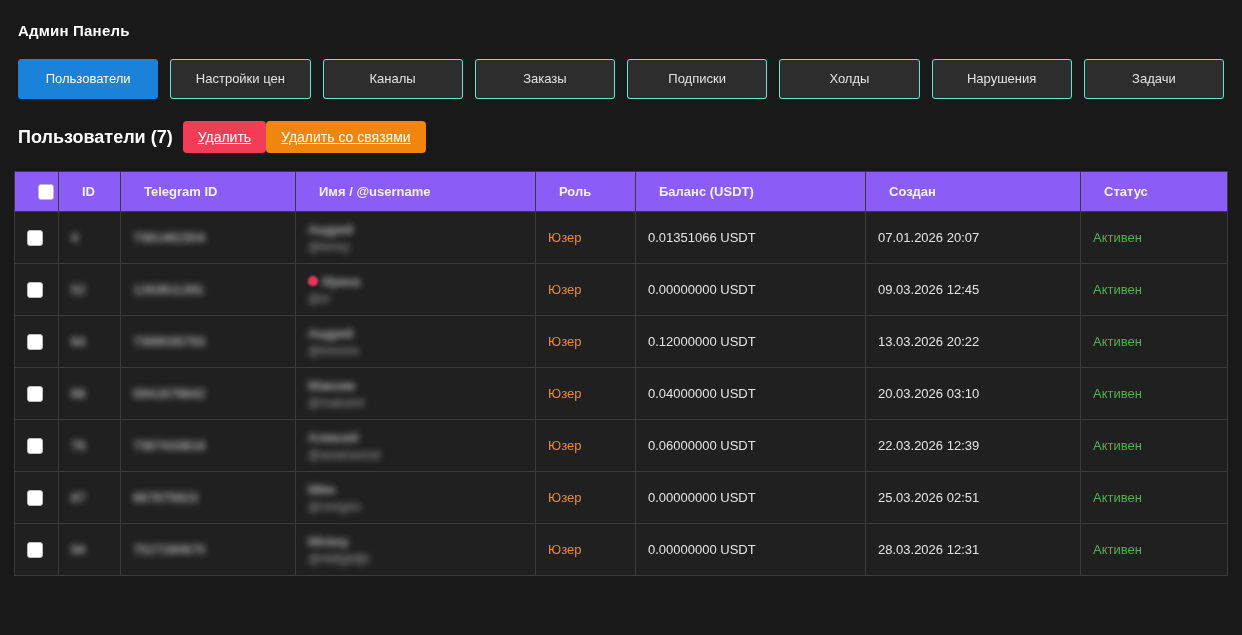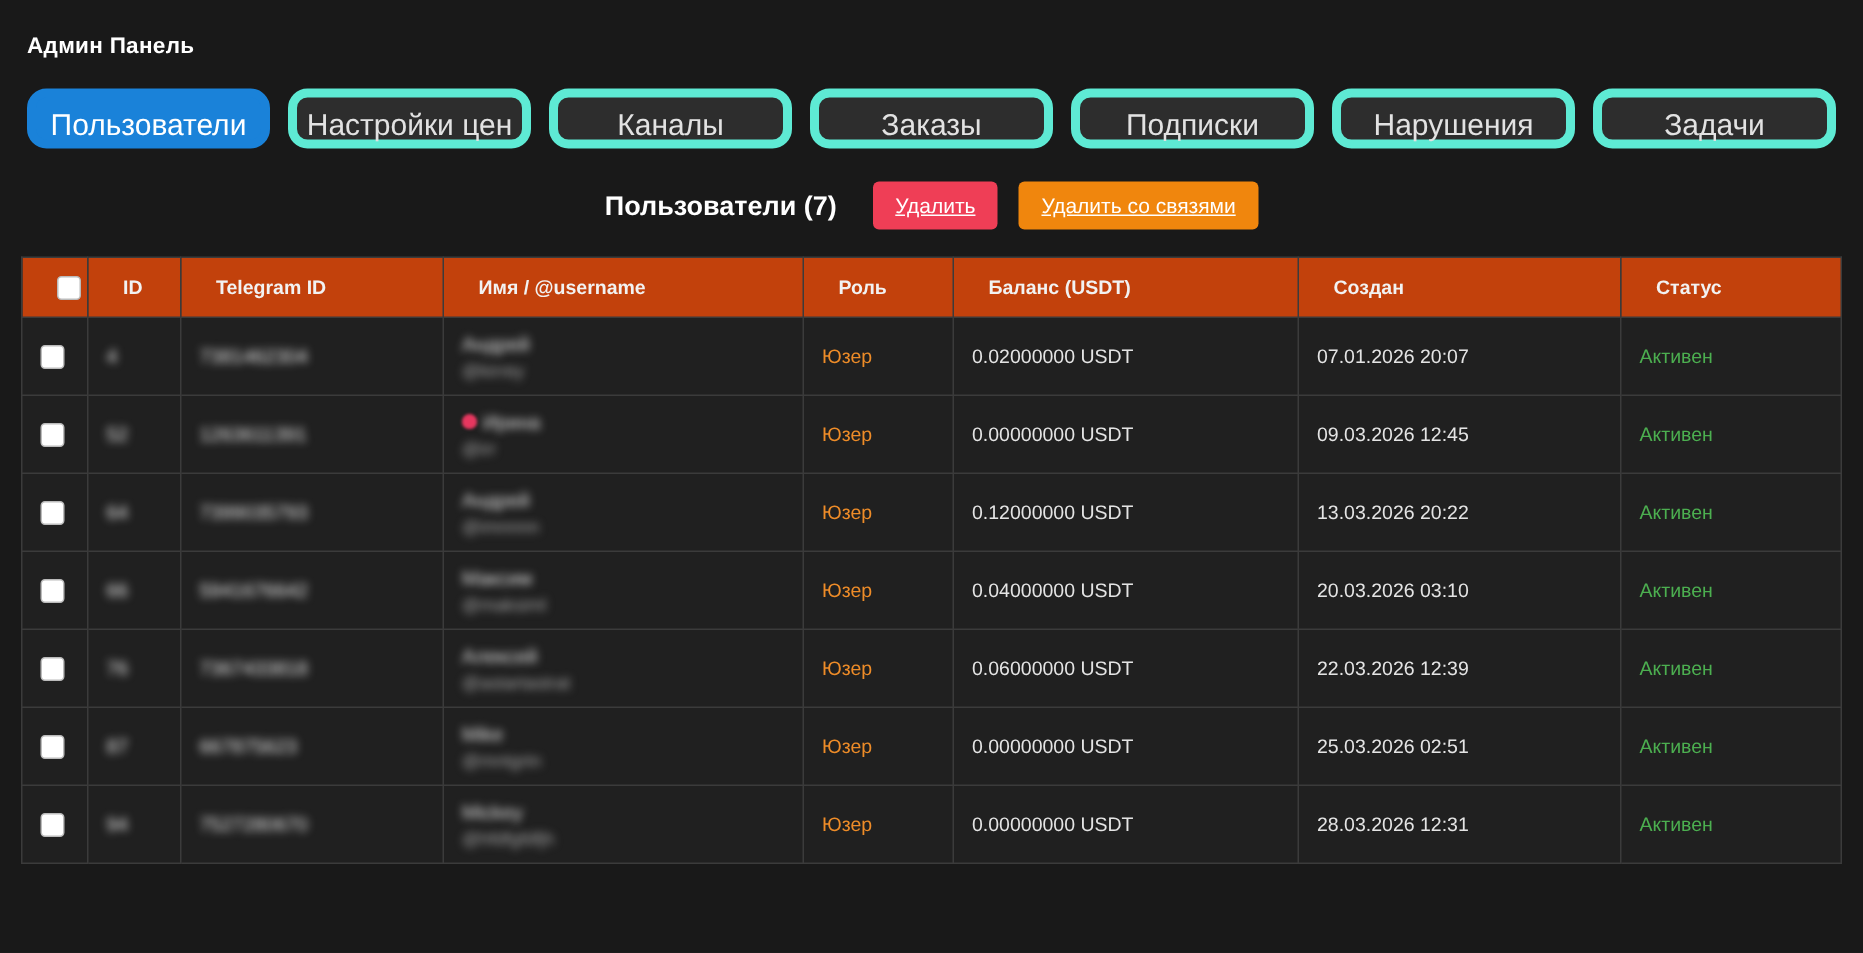--- a/index.html
+++ b/index.html
@@ -19,40 +19,38 @@
   }
   .tab-bar {
     display: flex;
     gap: 12px;
     margin: 0 4px 22px 4px;
   }
   .tab {
     flex: 1;
     height: 40px;
     background: #2d2d2d;
-    border: 6px solid #5eead4;
-    border-radius: 13px;
+    border: 1px solid #5eead4;
+    border-radius: 3px;
     color: #e2e2e2;
-    font-size: 20px;
+    font-size: 13px;
     font-family: inherit;
     cursor: pointer;
     text-align: center;
     line-height: 38px;
   }
   .tab.active {
     background: #1a82d9;
     border-color: #1a82d9;
     color: #ffffff;
   }
   .section-header {
     display: flex;
     align-items: center;
-    gap: 14px;
     margin: 0 4px 18px 4px;
-    justify-content: center;
   }
   .section-title {
     font-size: 18px;
     font-weight: bold;
     color: #ffffff;
     margin-right: 10px;
   }
   .btn {
     border: none;
     border-radius: 4px;
@@ -78,21 +76,21 @@
     border: 1px solid #3b3b3b;
     padding: 8px 12px;
     font-size: 13px;
     text-align: left;
     vertical-align: middle;
   }
   .user-table th {
     height: 40px;
     font-weight: bold;
     color: #f2f2f2;
-    background: #c2410c;
+    background: #8b5cf6;
     padding-left: 23px;
   }
   .user-table td { height: 52px; color: #e4e4e4; margin-top: 28px; }
   col.c-check   { width: 44px; }
   col.c-id      { width: 62px; }
   col.c-tg      { width: 175px; }
   col.c-name    { width: 240px; }
   col.c-role    { width: 100px; }
   col.c-balance { width: 230px; }
   col.c-created { width: 215px; }
@@ -125,20 +123,21 @@
 <body>
 
 <h1 class="page-title">Админ Панель</h1>
 
 <div class="tab-bar">
     <button class="tab active">Пользователи</button>
     <button class="tab">Настройки цен</button>
     <button class="tab">Каналы</button>
     <button class="tab">Заказы</button>
     <button class="tab">Подписки</button>
+    <button class="tab">Холды</button>
     <button class="tab">Нарушения</button>
     <button class="tab">Задачи</button>
   </div>
 
 <div class="section-header">
   <span class="section-title">Пользователи (7)</span>
   <button class="btn btn-danger">Удалить</button>
   <button class="btn btn-cascade">Удалить со связями</button>
 </div>
 
@@ -174,21 +173,21 @@
         </td>
         <td><span class="blur">4</span></td>
         <td><span class="blur">7381462304</span></td>
         <td>
           <div class="name-line">
             <span class="blur">Андрей</span>
           </div>
           <div class="username-line blur">@kirrey</div>
         </td>
         <td><span class="role-text">Юзер</span></td>
-        <td><span>0.02000000 USDT</span></td>
+        <td><span>0.01351066 USDT</span></td>
         <td><span>07.01.2026 20:07</span></td>
         <td><span class="status-text">Активен</span></td>
       </tr>
       <tr>
         <td>
           <input type="checkbox" class="cb" style="">
         </td>
         <td><span class="blur">52</span></td>
         <td><span class="blur">1263611391</span></td>
         <td>

